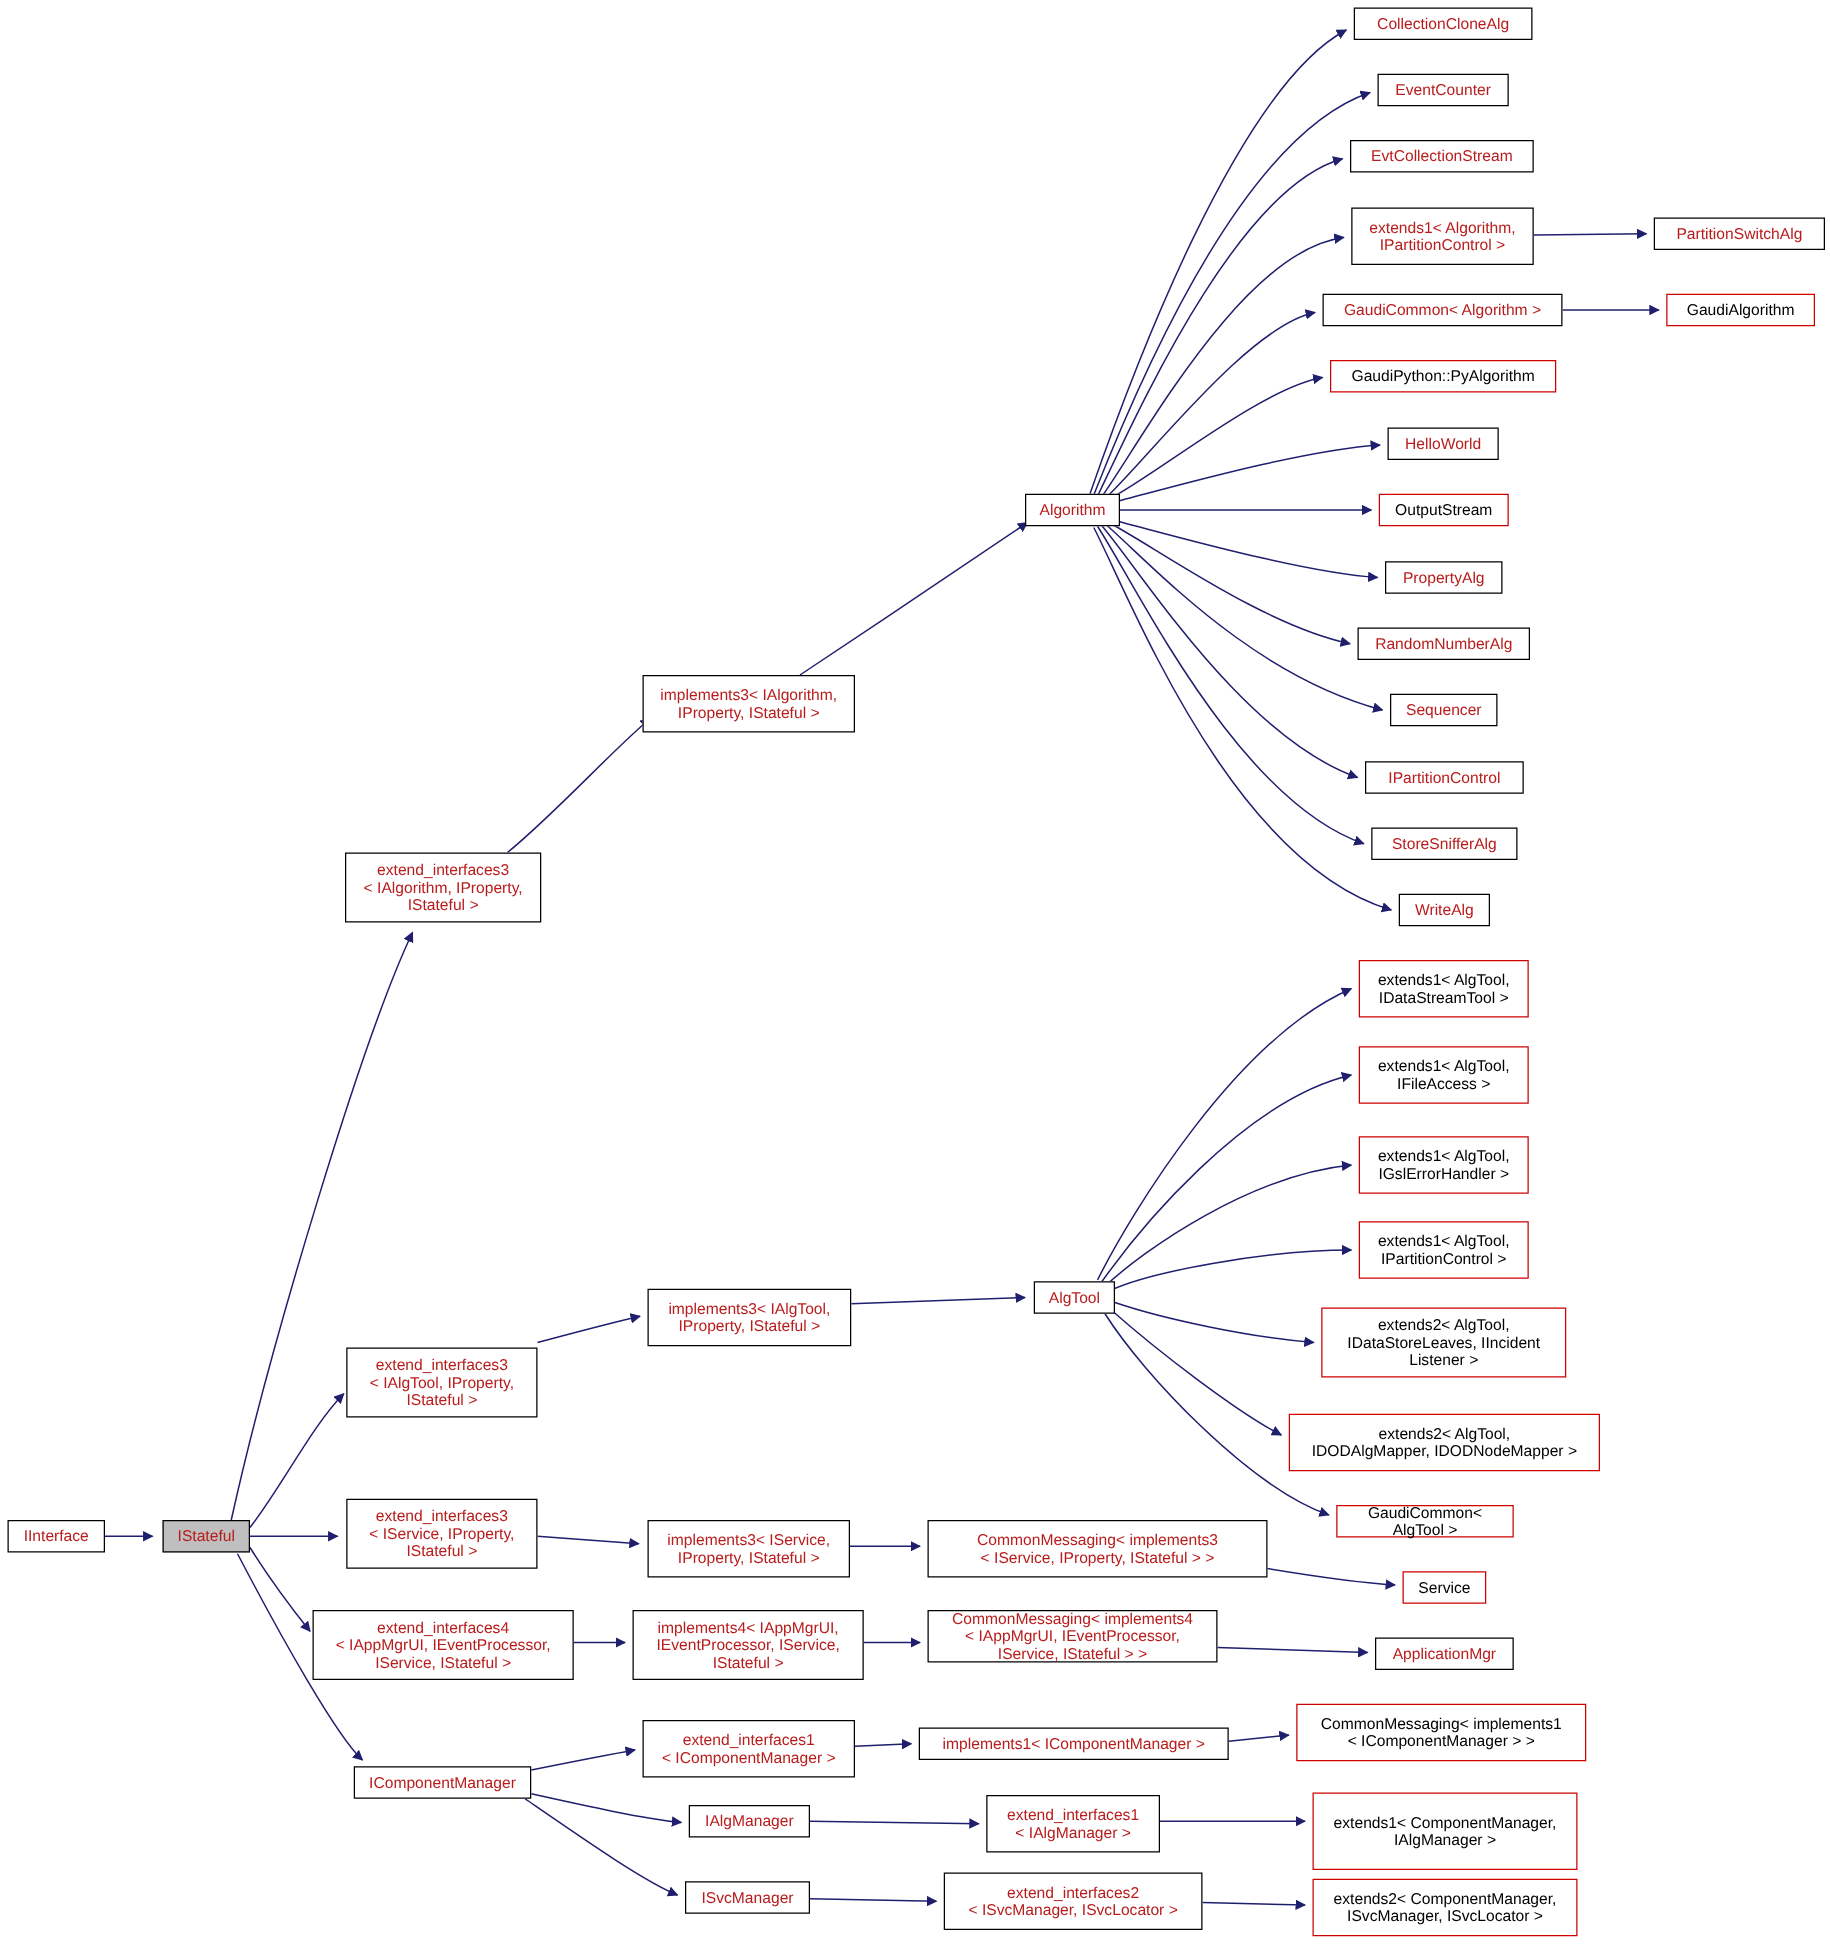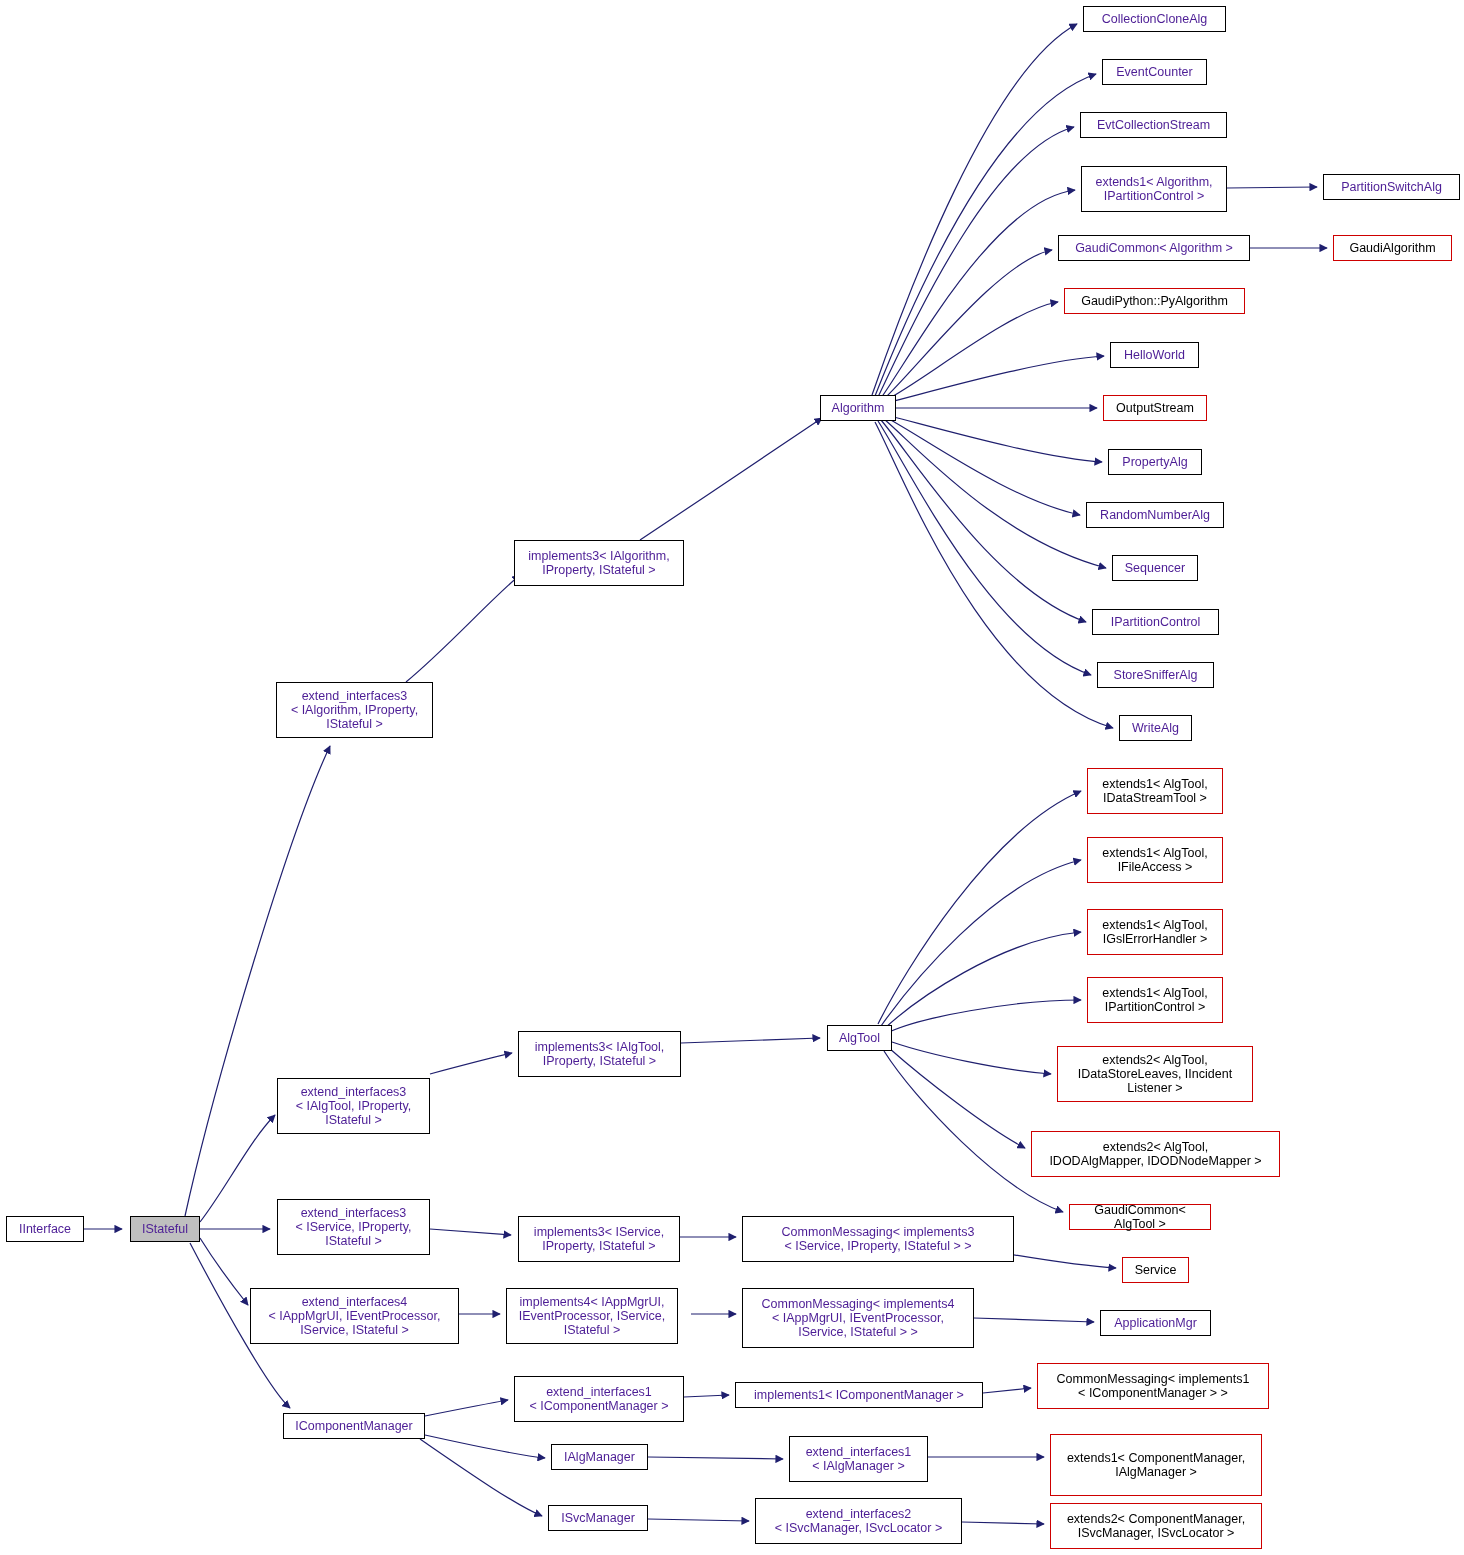--- a/index.html
+++ b/index.html
@@ -21,21 +21,21 @@
     top: 0;
     width: 1464px;
     height: 1555px;
     pointer-events: none;
   }
   .node {
     position: absolute;
     box-sizing: border-box;
     border: 1px solid #000000;
     background: #ffffff;
-    color: #4c1d95;
+    color: #b91c1c;
     font-size: 12.5px;
     line-height: 1.12;
     text-align: center;
     display: flex;
     align-items: center;
     justify-content: center;
     white-space: pre-line;
     padding: 1px 3px;
   }
   .node.red {
@@ -125,34 +125,34 @@
 IService, IStateful &gt;</span></div>
       <div class="node" style="left: 283px; top: 1413px; width: 142px; height: 26px;"><span>IComponentManager</span></div>
       <div class="node" style="left: 551px; top: 1444px; width: 97px; height: 26px;"><span>IAlgManager</span></div>
       <div class="node" style="left: 548px; top: 1505px; width: 100px; height: 26px;"><span>ISvcManager</span></div>
       <div class="node" style="left: 514px; top: 540px; width: 170px; height: 46px;"><span>implements3&lt; IAlgorithm,
 IProperty, IStateful &gt;</span></div>
       <div class="node" style="left: 518px; top: 1031px; width: 163px; height: 46px;"><span>implements3&lt; IAlgTool,
 IProperty, IStateful &gt;</span></div>
       <div class="node" style="left: 518px; top: 1216px; width: 162px; height: 46px;"><span>implements3&lt; IService,
 IProperty, IStateful &gt;</span></div>
-      <div class="node" style="left: 506px; top: 1288px; width: 172px; height: 56px;"><span>implements4&lt; IAppMgrUI,
+      <div class="node" style="left: 506px; top: 1288px; width: 185px; height: 56px;"><span>implements4&lt; IAppMgrUI,
 IEventProcessor, IService,
 IStateful &gt;</span></div>
       <div class="node" style="left: 514px; top: 1376px; width: 170px; height: 46px;"><span>extend_interfaces1
 &lt; IComponentManager &gt;</span></div>
       <div class="node" style="left: 789px; top: 1436px; width: 139px; height: 46px;"><span>extend_interfaces1
 &lt; IAlgManager &gt;</span></div>
       <div class="node" style="left: 755px; top: 1498px; width: 207px; height: 46px;"><span>extend_interfaces2
 &lt; ISvcManager, ISvcLocator &gt;</span></div>
       <div class="node" style="left: 820px; top: 395px; width: 76px; height: 26px;"><span>Algorithm</span></div>
       <div class="node" style="left: 827px; top: 1025px; width: 65px; height: 26px;"><span>AlgTool</span></div>
       <div class="node" style="left: 742px; top: 1216px; width: 272px; height: 46px;"><span>CommonMessaging&lt; implements3
 &lt; IService, IProperty, IStateful &gt; &gt;</span></div>
-      <div class="node" style="left: 742px; top: 1288px; width: 232px; height: 60px;"><span>CommonMessaging&lt; implements4
+      <div class="node" style="left: 742px; top: 1288px; width: 232px; height: 42px;"><span>CommonMessaging&lt; implements4
 &lt; IAppMgrUI, IEventProcessor,
 IService, IStateful &gt; &gt;</span></div>
       <div class="node" style="left: 735px; top: 1382px; width: 248px; height: 26px;"><span>implements1&lt; IComponentManager &gt;</span></div>
       <div class="node" style="left: 1083px; top: 6px; width: 143px; height: 26px;"><span>CollectionCloneAlg</span></div>
       <div class="node" style="left: 1102px; top: 59px; width: 105px; height: 26px;"><span>EventCounter</span></div>
       <div class="node" style="left: 1080px; top: 112px; width: 147px; height: 26px;"><span>EvtCollectionStream</span></div>
       <div class="node" style="left: 1081px; top: 166px; width: 146px; height: 46px;"><span>extends1&lt; Algorithm,
 IPartitionControl &gt;</span></div>
       <div class="node" style="left: 1058px; top: 235px; width: 192px; height: 26px;"><span>GaudiCommon&lt; Algorithm &gt;</span></div>
       <div class="node red" style="left: 1064px; top: 288px; width: 181px; height: 26px;"><span>GaudiPython::PyAlgorithm</span></div>

